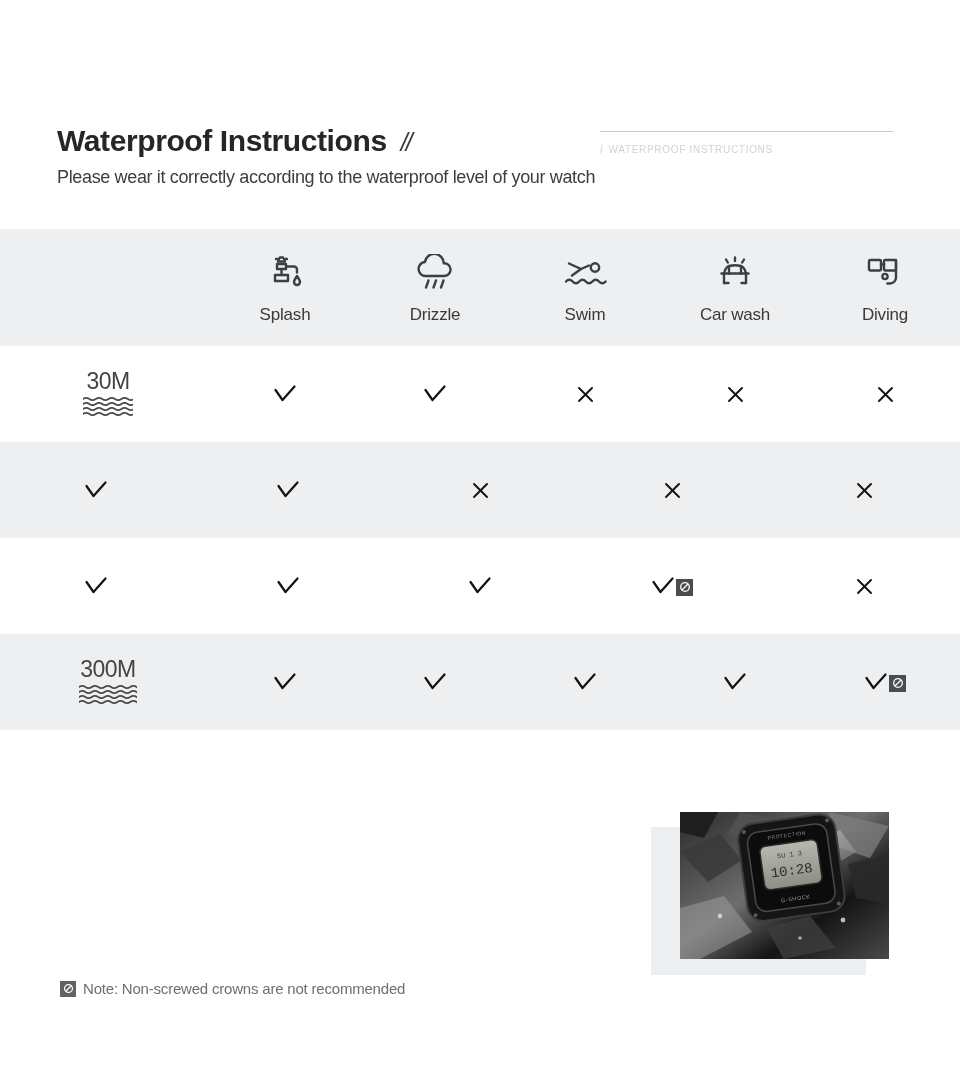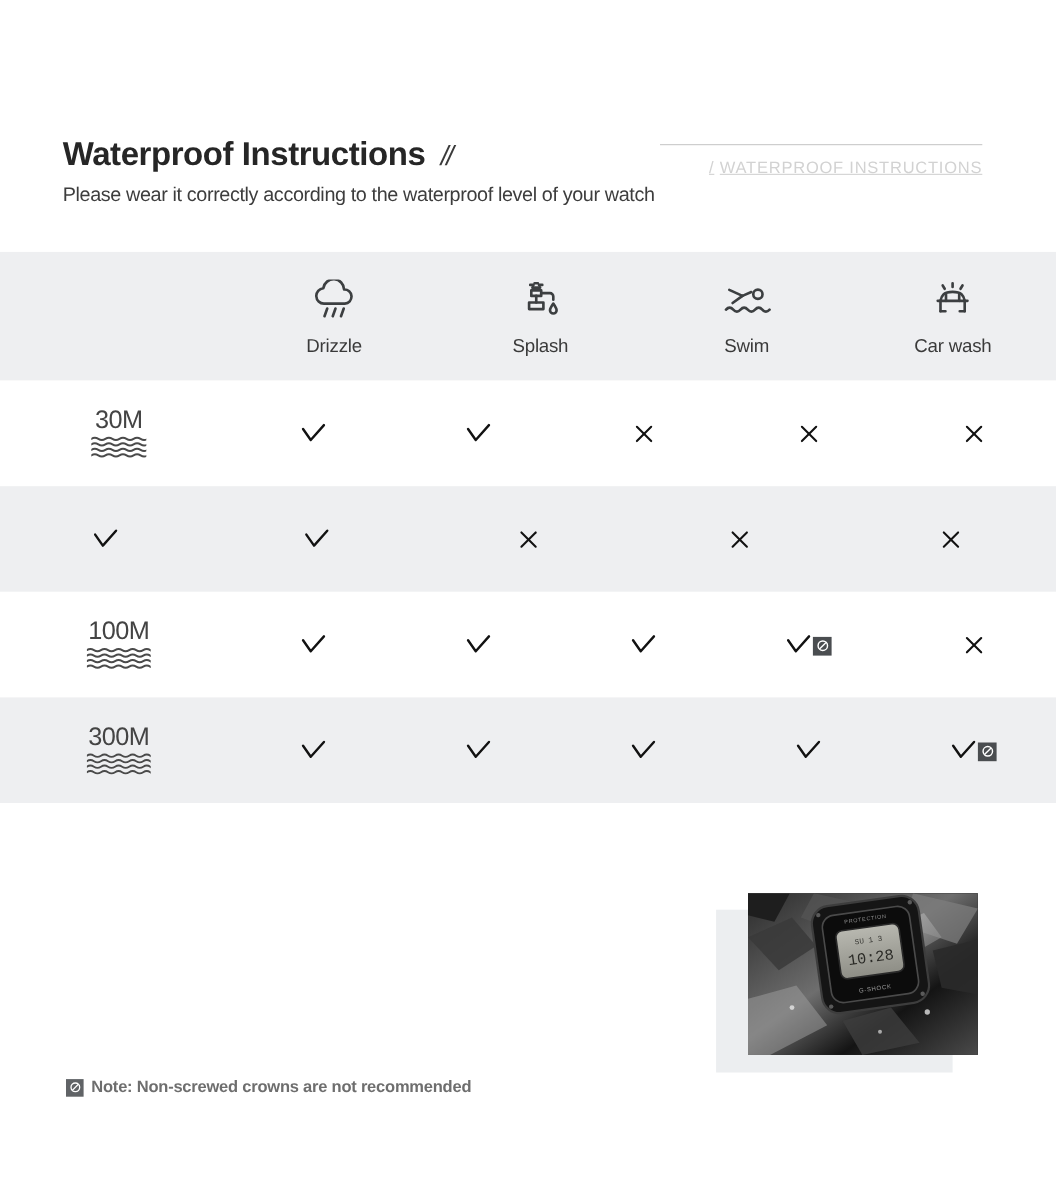--- a/index.html
+++ b/index.html
@@ -39,26 +39,24 @@
     font-size: 18px;
     color: #3d3d3d;
     letter-spacing: -0.35px;
     white-space: nowrap;
   }
 
   .header-right { position: absolute; left: 600px; top: 131px; width: 293px; }
   .header-rule { width: 293px; height: 1px; background: #c9c9c9; }
   .header-kicker {
     margin-top: 12px;
-    text-align: right;
-    font-size: 15px;
+    font-size: 10px;
     letter-spacing: 0.7px;
     color: #d2d2d2;
     white-space: nowrap;
-    text-decoration: underline;
   }
   .header-kicker .slash { margin-right: 5px; }
 
   
   .table { position: absolute; left: 0; top: 229px; width: 960px; }
   .row { display: flex; align-items: center; width: 960px; }
   .row.shaded { background: #eeeff1; }
   .row.plain  { background: #ffffff; }
 
   .row.head { height: 117px; }
@@ -141,21 +139,20 @@
     background: #606366;
     display: inline-flex;
     align-items: center; justify-content: center;
     margin-right: 7px;
   }
   .note-text {
     font-size: 15px;
     color: #6e6e6e;
     letter-spacing: -0.2px;
     white-space: nowrap;
-    font-weight: bold;
   }
 
   
   .photo-area { position: absolute; left: 651px; top: 812px; width: 260px; height: 175px; }
   .photo-shadow {
     position: absolute; left: 0; top: 15px;
     width: 215px; height: 148px;
     background: #eceef0;
   }
   .photo {
@@ -185,47 +182,47 @@
       <div class="header-kicker">
         <span class="slash">/</span><span>WATERPROOF INSTRUCTIONS</span>
       </div>
     </div>
   </div>
 
   <div class="table">
 
     <div class="row head shaded">
       <div class="cell-label"></div>
-
-      <div class="cell head-cell">
-        <div class="head-icon">
-          <svg width="44" height="38" viewBox="0 0 44 38" fill="none" stroke="#3c3f41" stroke-width="2.4" stroke-linecap="round" stroke-linejoin="round">
-            <path d="M12.5 22a7 7 0 0 1-.6-13.97A9.5 9.5 0 0 1 30.8 9.2 6.4 6.4 0 0 1 31.5 22z"></path>
-            <path d="M15.5 26.5l-2.5 7M23 26.5l-2.5 7M30.5 26.5L28 33.5"></path>
-          </svg>
-        </div>
-        <div class="head-label">Drizzle</div>
-      </div>
 
       <div class="cell head-cell">
         <div class="head-icon">
           <svg width="40" height="38" viewBox="0 0 40 38" fill="none" stroke="#3c3f41" stroke-width="2.4" stroke-linecap="round" stroke-linejoin="round">
             <path d="M11 5h3M15 3.5h3M19 5h3M13 7.5h3M17 7.5h3"></path>
             <path d="M12 10h9v5h-9z"></path>
             <path d="M21 12.5h8a3 3 0 0 1 3 3v3"></path>
             <path d="M16.5 15v6"></path>
             <path d="M10 21h13v6H10z" rx="2"></path>
             <path d="M32 22c-2 3-3 4.6-3 6a3 3 0 0 0 6 0c0-1.4-1-3-3-6z"></path>
           </svg>
         </div>
         <div class="head-label">Splash</div>
       </div>
 
       <div class="cell head-cell">
         <div class="head-icon">
+          <svg width="44" height="38" viewBox="0 0 44 38" fill="none" stroke="#3c3f41" stroke-width="2.4" stroke-linecap="round" stroke-linejoin="round">
+            <path d="M12.5 22a7 7 0 0 1-.6-13.97A9.5 9.5 0 0 1 30.8 9.2 6.4 6.4 0 0 1 31.5 22z"></path>
+            <path d="M15.5 26.5l-2.5 7M23 26.5l-2.5 7M30.5 26.5L28 33.5"></path>
+          </svg>
+        </div>
+        <div class="head-label">Drizzle</div>
+      </div>
+
+      <div class="cell head-cell">
+        <div class="head-icon">
           <svg width="48" height="38" viewBox="0 0 48 38" fill="none" stroke="#3c3f41" stroke-width="2.4" stroke-linecap="round" stroke-linejoin="round">
             <circle cx="34" cy="13.5" r="4.2"></circle>
             <path d="M8 9.5l12 5.5 8-3.5"></path>
             <path d="M20 15l-9 6.5"></path>
             <path d="M5 27.5c2.2-2.4 4.4-2.4 6.6 0s4.4 2.4 6.6 0 4.4-2.4 6.6 0 4.4 2.4 6.6 0 4.4-2.4 6.6 0 4.4 2.4 6.6 0"></path>
             <path d="M5 32.5c2.2-2.4 4.4-2.4 6.6 0s4.4 2.4 6.6 0 4.4-2.4 6.6 0 4.4 2.4 6.6 0 4.4-2.4 6.6 0 4.4 2.4 6.6 0" opacity="0"></path>
           </svg>
         </div>
         <div class="head-label">Swim</div>
       </div>
@@ -237,20 +234,32 @@
             <path d="M8.5 19.5h27"></path>
             <path d="M11 19.5c1-5.2 3-8.2 11-8.2s10 3 11 8.2"></path>
             <path d="M11 19.5v9.5M33 19.5v9.5"></path>
             <path d="M11 29h4.5M28.5 29H33"></path>
             <path d="M16 19.5v-6M28 19.5v-6"></path>
           </svg>
         </div>
         <div class="head-label">Car wash</div>
       </div>
 
+      <div class="cell head-cell">
+        <div class="head-icon">
+          <svg width="44" height="38" viewBox="0 0 44 38" fill="none" stroke="#3c3f41" stroke-width="2.4" stroke-linecap="round" stroke-linejoin="round">
+            <rect x="6" y="6" width="12" height="10.5" rx="1.2"></rect>
+            <rect x="21" y="6" width="12" height="10.5" rx="1.2"></rect>
+            <path d="M18 10.5h3"></path>
+            <path d="M33 6v17.5a6 6 0 0 1-6 6h-2.6"></path>
+            <circle cx="22" cy="22.5" r="2.6"></circle>
+          </svg>
+        </div>
+        <div class="head-label">Diving</div>
+      </div>
     </div>
 
     <div id="table-body">
         <div class="row body plain">
           <div class="cell-label">
             <div class="depth">
               <div class="depth-text">30M</div>
               <svg width="50" height="22" viewBox="0 0 50 22" fill="none" stroke="#4a4a4a" stroke-width="1.7" stroke-linecap="round" class="depth-waves">
                 <path d="M0 3 q 3.2 -2.1 6.4 0 q 3.2 2.1 6.4 0 q 3.2 -2.1 6.4 0 q 3.2 2.1 6.4 0 q 3.2 -2.1 6.4 0 q 3.2 2.1 6.4 0 q 3.2 -2.1 6.4 0 q 3.2 2.1 6.4 0"></path>
                 <path d="M0 8 q 3.2 -2.1 6.4 0 q 3.2 2.1 6.4 0 q 3.2 -2.1 6.4 0 q 3.2 2.1 6.4 0 q 3.2 -2.1 6.4 0 q 3.2 2.1 6.4 0 q 3.2 -2.1 6.4 0 q 3.2 2.1 6.4 0"></path>
@@ -332,31 +341,20 @@
           <div class="cell">
             <span class="mark-wrap">
               <svg width="17" height="17" viewBox="0 0 17 17" fill="none" stroke="#121212" stroke-width="1.9" stroke-linecap="round">
                 <path d="M2 2 L15 15"></path>
                 <path d="M15 2 L2 15"></path>
               </svg>
             </span>
           </div>
         </div>
         <div class="row body plain">
-          <div class="cell-label">
-            <div class="depth">
-              <div class="depth-text">100M</div>
-              <svg width="58" height="22" viewBox="0 0 58 22" fill="none" stroke="#4a4a4a" stroke-width="1.7" stroke-linecap="round" class="depth-waves">
-                <path d="M0 3 q 3.2 -2.1 6.4 0 q 3.2 2.1 6.4 0 q 3.2 -2.1 6.4 0 q 3.2 2.1 6.4 0 q 3.2 -2.1 6.4 0 q 3.2 2.1 6.4 0 q 3.2 -2.1 6.4 0 q 3.2 2.1 6.4 0 q 3.2 -2.1 6.4 0 q 3.2 2.1 6.4 0"></path>
-                <path d="M0 8 q 3.2 -2.1 6.4 0 q 3.2 2.1 6.4 0 q 3.2 -2.1 6.4 0 q 3.2 2.1 6.4 0 q 3.2 -2.1 6.4 0 q 3.2 2.1 6.4 0 q 3.2 -2.1 6.4 0 q 3.2 2.1 6.4 0 q 3.2 -2.1 6.4 0 q 3.2 2.1 6.4 0"></path>
-                <path d="M0 13 q 3.2 -2.1 6.4 0 q 3.2 2.1 6.4 0 q 3.2 -2.1 6.4 0 q 3.2 2.1 6.4 0 q 3.2 -2.1 6.4 0 q 3.2 2.1 6.4 0 q 3.2 -2.1 6.4 0 q 3.2 2.1 6.4 0 q 3.2 -2.1 6.4 0 q 3.2 2.1 6.4 0"></path>
-                <path d="M0 18 q 3.2 -2.1 6.4 0 q 3.2 2.1 6.4 0 q 3.2 -2.1 6.4 0 q 3.2 2.1 6.4 0 q 3.2 -2.1 6.4 0 q 3.2 2.1 6.4 0 q 3.2 -2.1 6.4 0 q 3.2 2.1 6.4 0 q 3.2 -2.1 6.4 0 q 3.2 2.1 6.4 0"></path>
-              </svg>
-            </div>
-          </div>
           <div class="cell">
             <span class="mark-wrap">
               <svg width="24" height="20" viewBox="0 0 24 20" fill="none" stroke="#121212" stroke-width="2.2" stroke-linecap="round" stroke-linejoin="round">
                 <path d="M2.5 6 L9.5 16 L21.5 2.5"></path>
               </svg>
             </span>
           </div>
           <div class="cell">
             <span class="mark-wrap">
               <svg width="24" height="20" viewBox="0 0 24 20" fill="none" stroke="#121212" stroke-width="2.2" stroke-linecap="round" stroke-linejoin="round">

